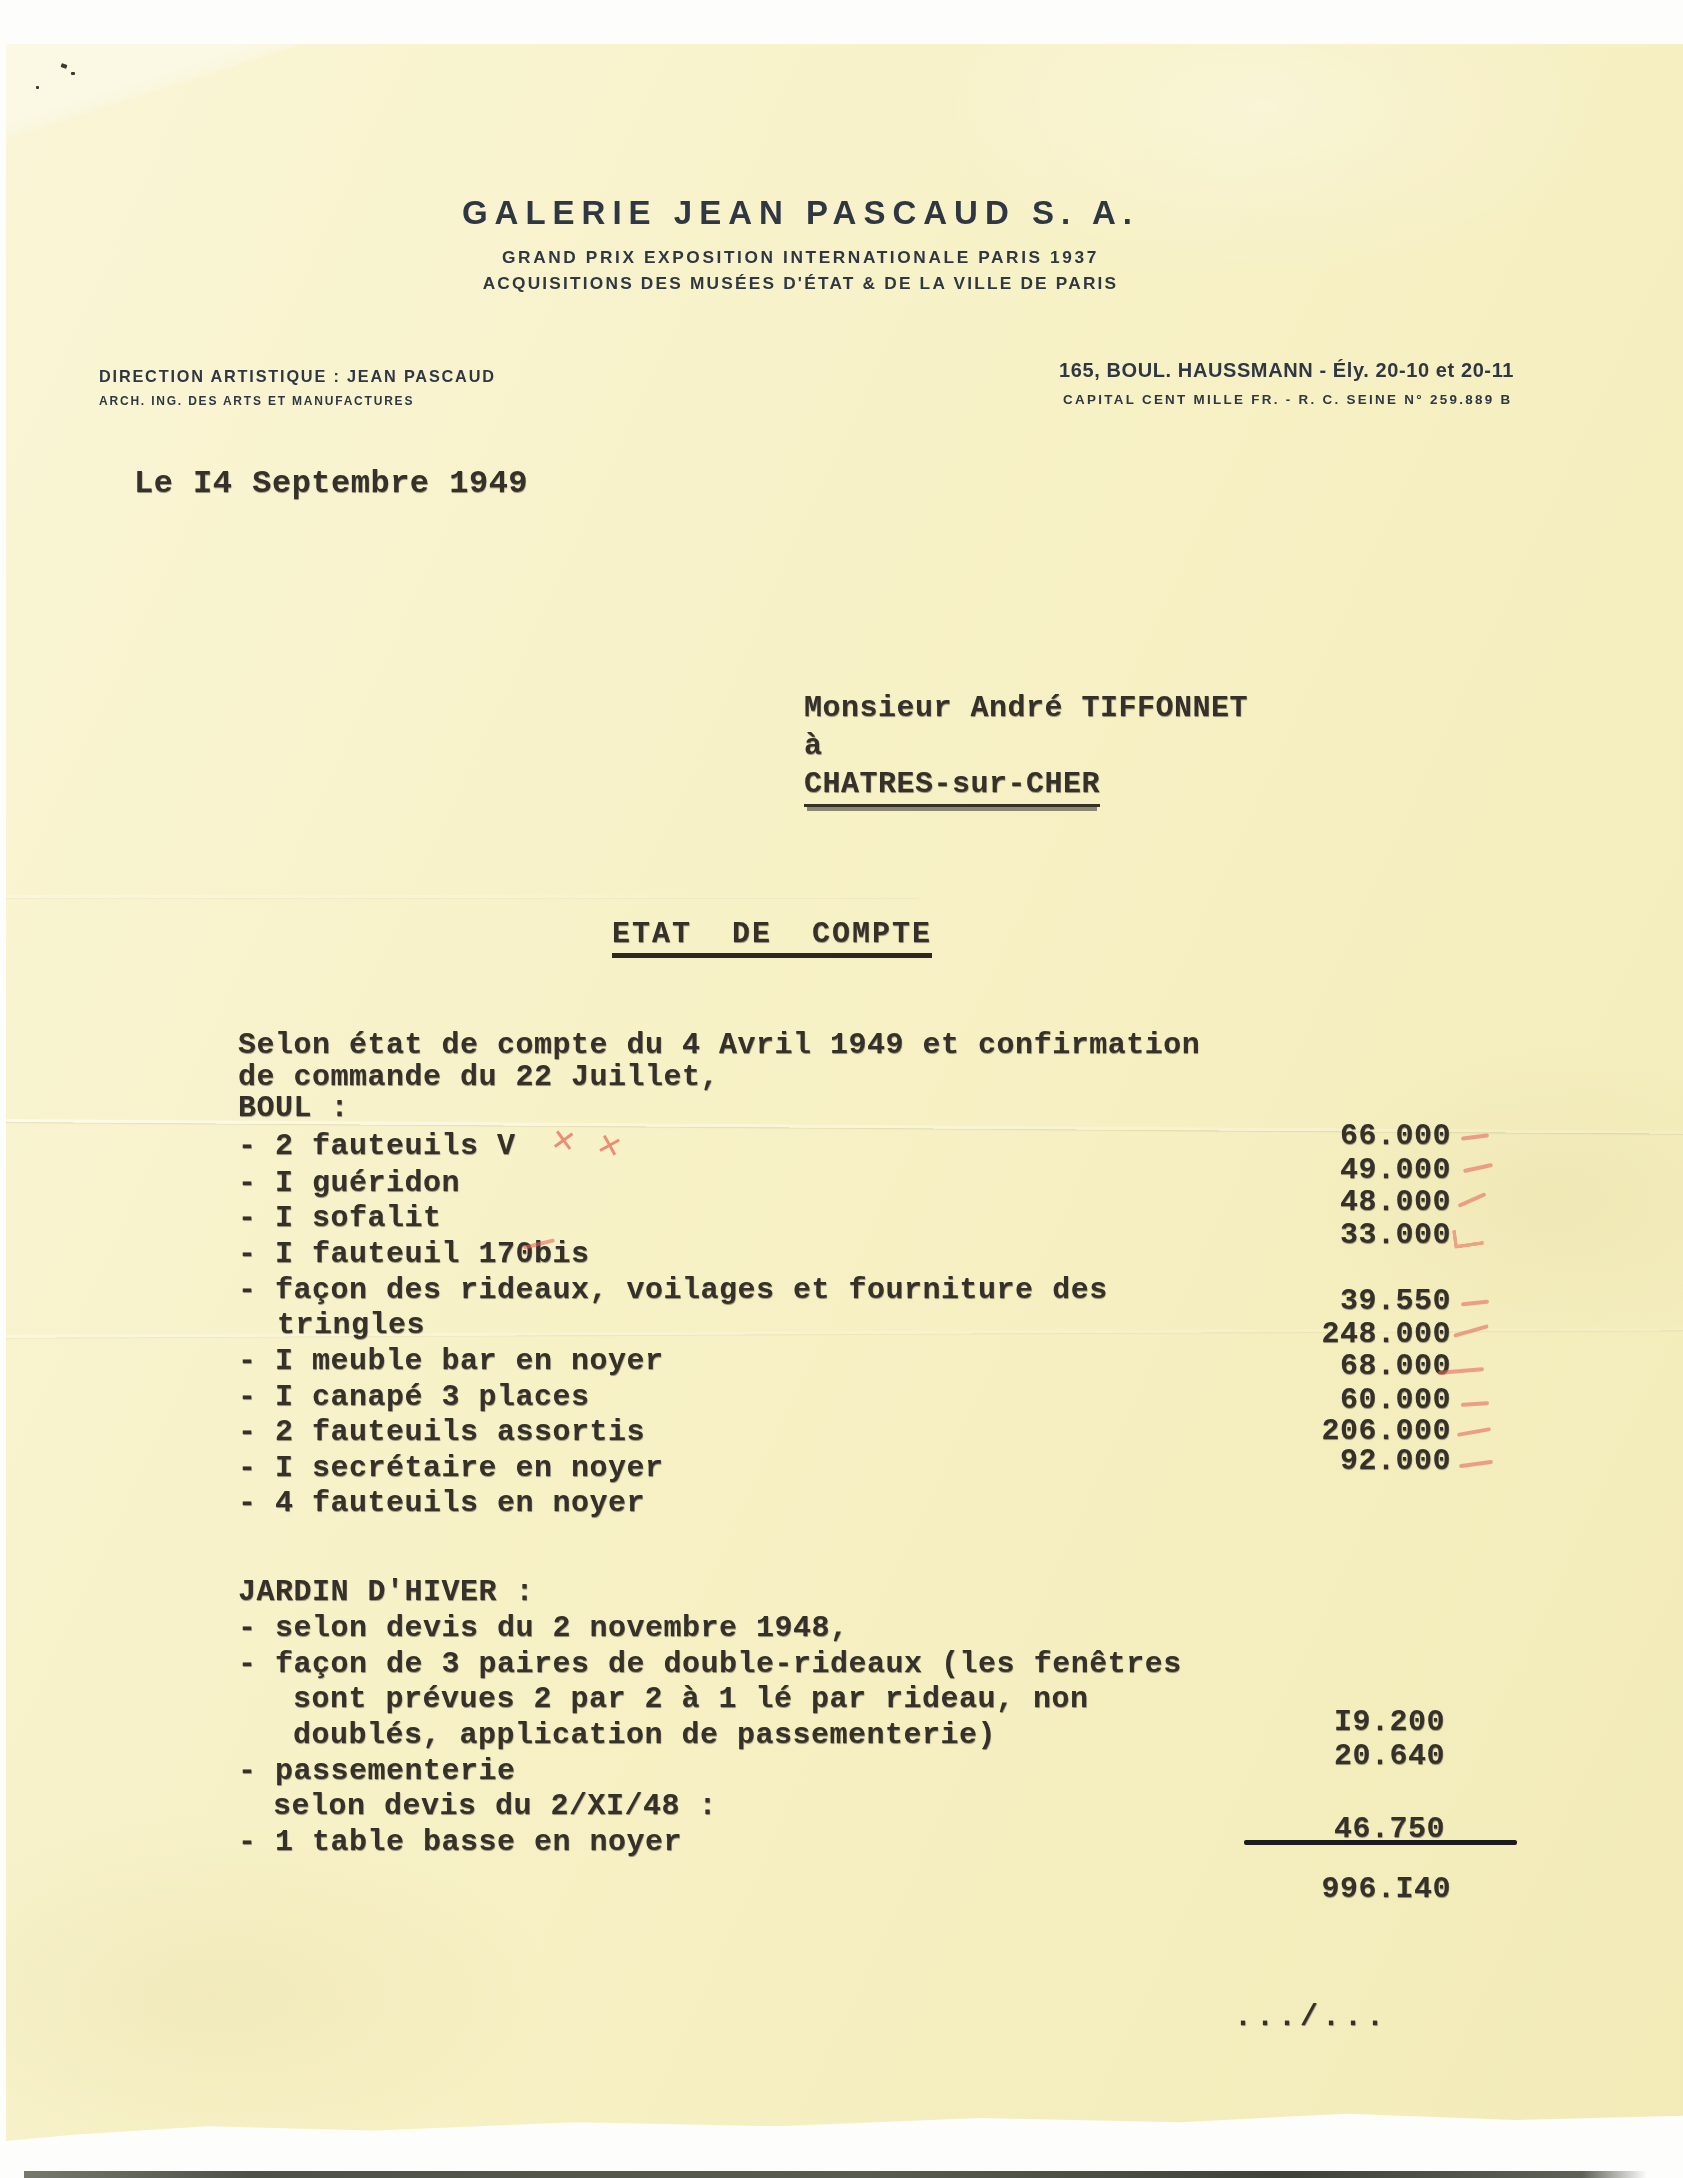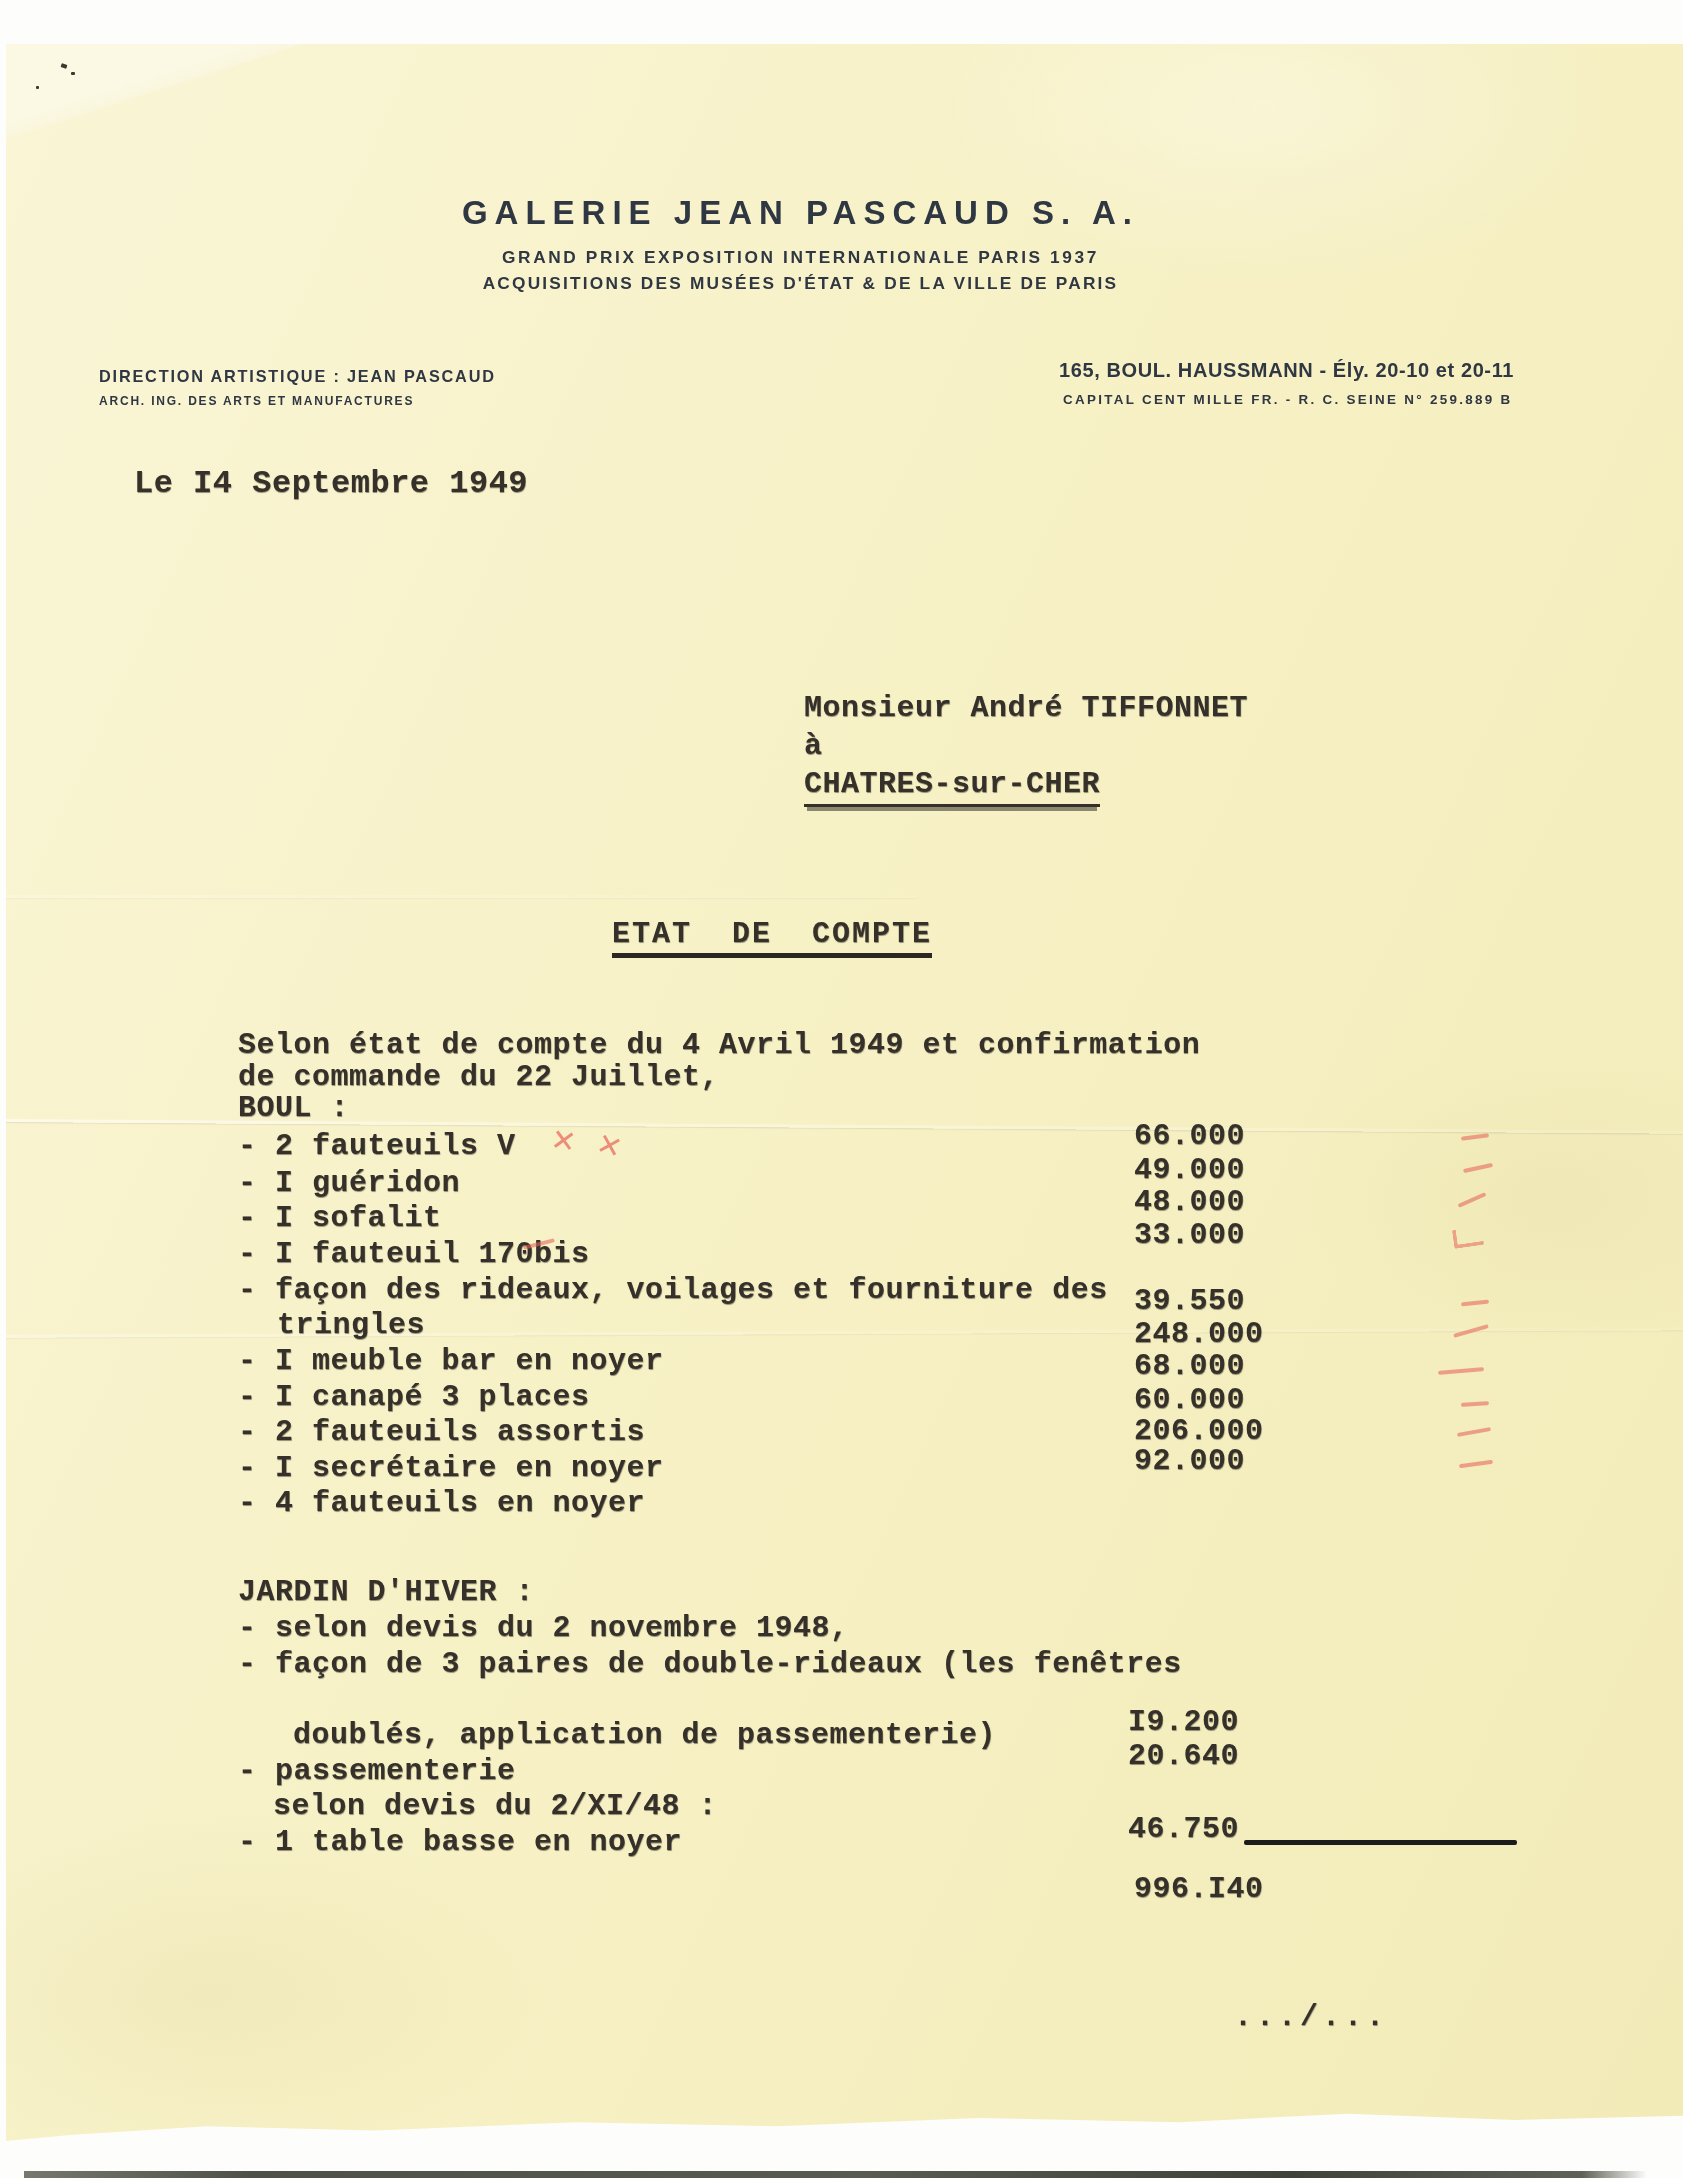--- a/index.html
+++ b/index.html
@@ -33,21 +33,21 @@
   .blk-right1{left:1053px;top:315px;font-size:20px;letter-spacing:0.6px;}
   .blk-right2{left:1057px;top:348px;font-size:13.4px;letter-spacing:2.3px;}
   
   .tw{position:absolute;font-family:"Liberation Mono",monospace;font-weight:700;
       font-size:30px;line-height:1;color:#35312a;white-space:pre;letter-spacing:0.5px;
       text-shadow:0.4px 0.6px 0.7px rgba(50,45,35,.5);}
   .date{font-size:32px;}
   .u-city{border-bottom:3px solid #35312a;padding-bottom:3px;
           box-shadow:0 7px 0 -3px rgba(53,49,42,.55);}
   .doc-title{letter-spacing:2px;border-bottom:5px solid #2b2archive8222;border-bottom:5px solid #2b2822;padding-bottom:4px;}
-  .amt{width:317px;}
+  .amt{width:317px;text-align:right;}
   .rule{position:absolute;background:#1c1c1c;border-radius:2px;}
   
   .rmk{position:absolute;background:rgba(230,102,90,.58);height:4px;border-radius:2px;}
   .rx{position:absolute;color:rgba(230,102,90,.72);font-family:"DejaVu Sans",sans-serif;
       font-size:30px;font-weight:400;}
   .rl{position:absolute;width:26px;height:15px;border-left:4px solid rgba(230,102,90,.55);
       border-bottom:4px solid rgba(230,102,90,.55);transform:rotate(-8deg);border-radius:2px;}
   
   .strip{position:absolute;left:24px;right:36px;top:2171px;height:7px;opacity:.92;
          background:linear-gradient(90deg,#6a6d60 0,#3f4238 14%,#4a4d40 52%,#2f3228 78%,#515449 96%,transparent 100%);}
@@ -106,20 +106,21 @@
     <div class="tw amt" style="right:232px;top:1242px;">39.550</div>
     <div class="tw amt" style="right:232px;top:1275px;">248.000</div>
     <div class="tw amt" style="right:232px;top:1307px;">68.000</div>
     <div class="tw amt" style="right:232px;top:1341px;">60.000</div>
     <div class="tw amt" style="right:232px;top:1372px;">206.000</div>
     <div class="tw amt" style="right:232px;top:1402px;">92.000</div>
 
     <div class="tw" style="left:232px;top:1533px;">JARDIN D'HIVER :</div>
     <div class="tw" style="left:232px;top:1569px;">- selon devis du 2 novembre 1948,</div>
     <div class="tw" style="left:232px;top:1605px;">- façon de 3 paires de double-rideaux (les fenêtres</div>
+    <div class="tw" style="left:287px;top:1640px;">sont prévues 2 par 2 à 1 lé par rideau, non</div>
     <div class="tw" style="left:287px;top:1676px;">doublés, application de passementerie)</div>
     <div class="tw" style="left:232px;top:1712px;">- passementerie</div>
     <div class="tw" style="left:267px;top:1747px;">selon devis du 2/XI/48 :</div>
     <div class="tw" style="left:232px;top:1783px;">- 1 table basse en noyer</div>
 
     <div class="tw amt" style="right:238px;top:1663px;">I9.200</div>
     <div class="tw amt" style="right:238px;top:1697px;">20.640</div>
     <div class="tw amt" style="right:238px;top:1770px;">46.750</div>
 
     <div class="rule" style="left:1238px;top:1796px;width:273px;height:5px;"></div>

